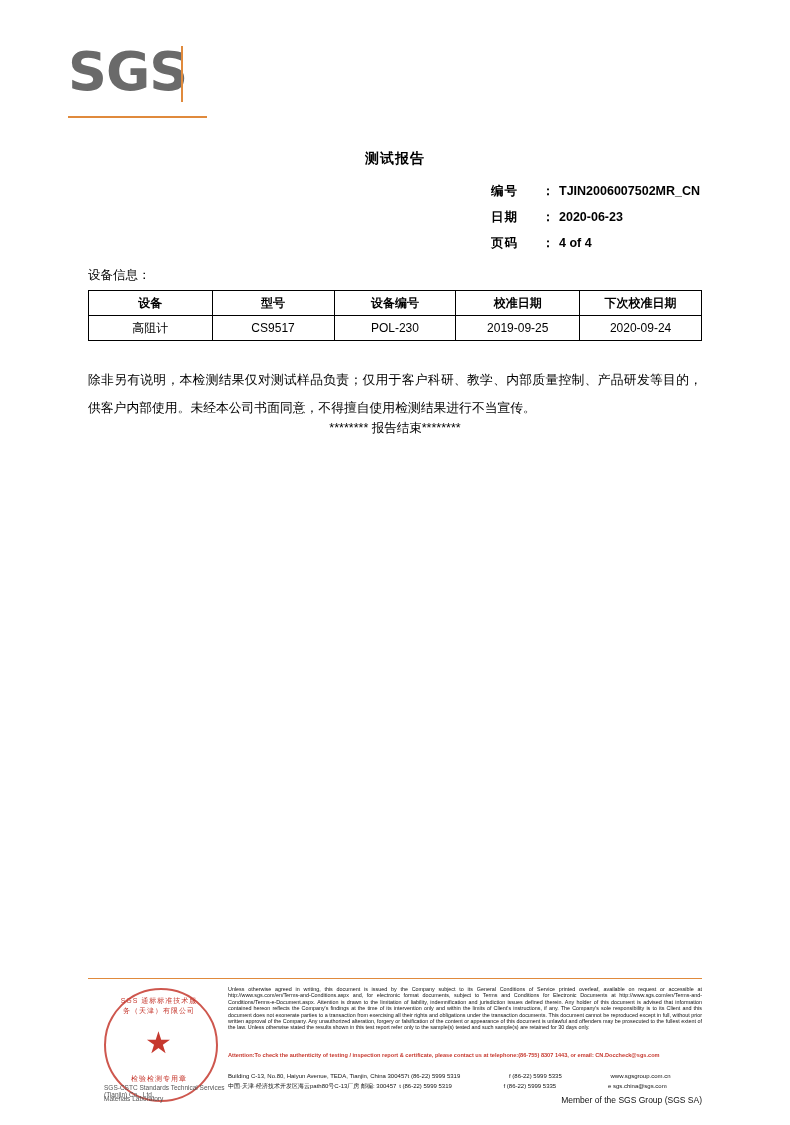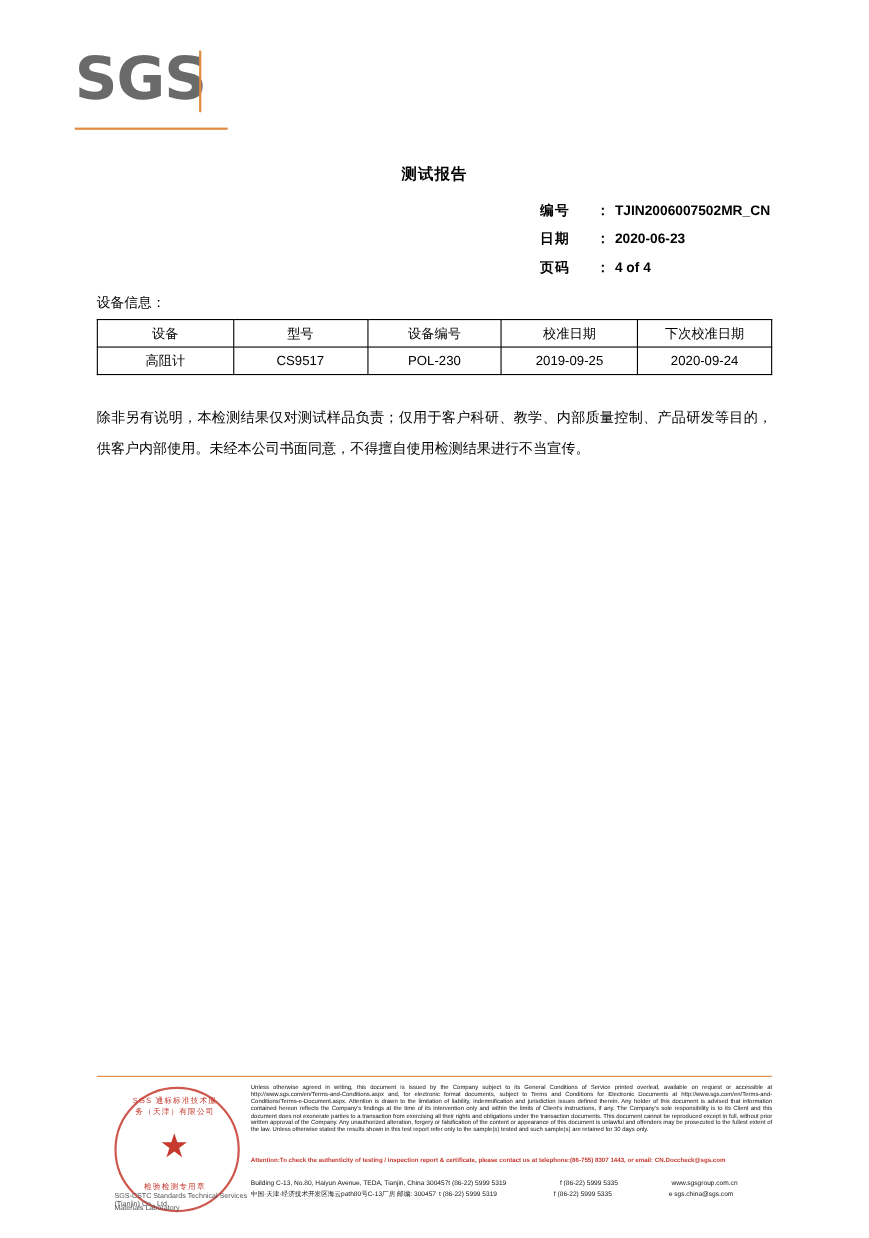--- a/index.html
+++ b/index.html
@@ -112,21 +112,21 @@
   }
   .equip-table th,
   .equip-table td {
     border: 1px solid #000000;
     text-align: center;
     height: 24px;
     font-weight: normal;
     padding: 0;
   }
   .equip-table th {
-    font-weight: normal;
+    font-weight: bold;
   }
   .col-0 { width: 124px; }
   .col-1 { width: 122px; }
   .col-2 { width: 122px; }
   .col-3 { width: 124px; }
   .col-4 { width: 122px; }
 
   
   .disclaimer {
     position: absolute;
@@ -319,20 +319,21 @@
         <td>高阻计</td>
         <td>CS9517</td>
         <td>POL-230</td>
         <td>2019-09-25</td>
         <td>2020-09-24</td>
       </tr>
     </tbody>
   </table>
 
   <div class="disclaimer">除非另有说明，本检测结果仅对测试样品负责；仅用于客户科研、教学、内部质量控制、产品研发等目的，供客户内部使用。未经本公司书面同意，不得擅自使用检测结果进行不当宣传。</div>
+  <div class="end-mark">******** 报告结束********</div>
 
   <div class="footer">
     <div class="footer-rule"></div>
   </div>
 
   <div class="stamp">
     <div class="stamp-circle"></div>
     <div class="stamp-top-text">SGS 通标标准技术服务（天津）有限公司</div>
     <div class="stamp-star">★</div>
     <div class="stamp-bottom-text">检验检测专用章</div>
@@ -351,14 +352,15 @@
       <span class="addr-web">www.sgsgroup.com.cn</span>
     </div>
     <div class="addr-row">
       <span class="addr-main">中国·天津·经济技术开发区海云path80号C-13厂房     邮编: 300457</span>
       <span class="addr-tel">t (86-22) 5999 5319</span>
       <span class="addr-fax">f (86-22) 5999 5335</span>
       <span class="addr-web">e sgs.china@sgs.com</span>
     </div>
   </div>
 
+  <div class="member">Member of the SGS Group (SGS SA)</div>
 
 </div>
 
 </body></html>

